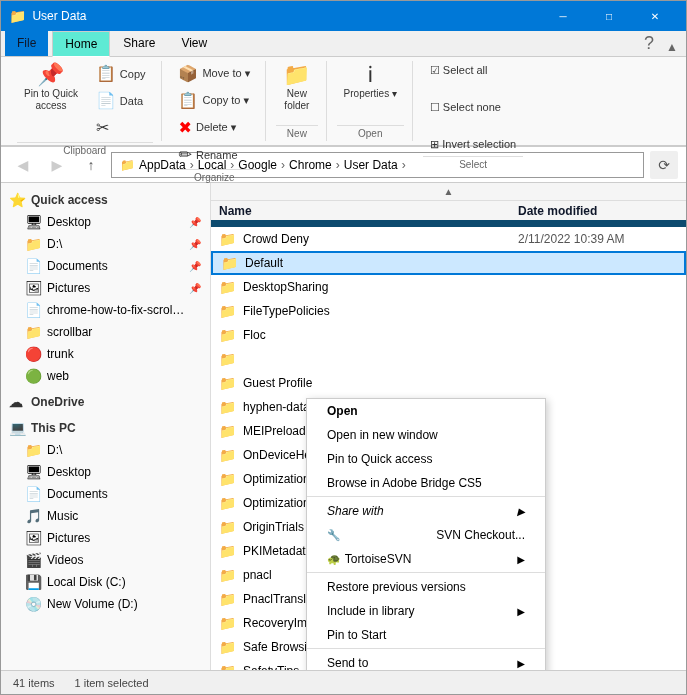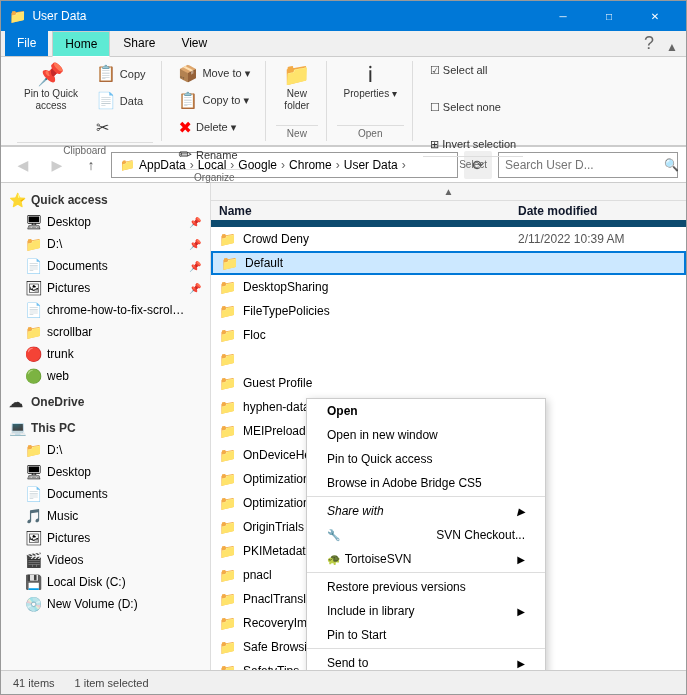--- a/index.html
+++ b/index.html
@@ -12,21 +12,21 @@
     .title-bar { background: #0078d7; height: 30px; display: flex; align-items: center; padding: 0 8px; color: white; font-size: 12px; }
     .title-bar-icon { margin-right: 6px; font-size: 14px; }
     .title-bar-title { flex: 1; font-size: 12px; }
     .title-bar-controls { display: flex; gap: 0; }
     .title-btn { width: 46px; height: 30px; display: flex; align-items: center; justify-content: center; cursor: pointer; color: white; font-size: 10px; background: transparent; border: none; }
 
     
     .ribbon-tabs { background: #f0f0f0; border-bottom: 1px solid #ccc; display: flex; align-items: flex-end; padding: 0 4px; height: 26px; }
     .ribbon-tab { padding: 4px 12px; font-size: 12px; cursor: pointer; height: 26px; display: flex; align-items: center; border: 1px solid transparent; }
     .ribbon-tab.active { background: #5eead4; border-color: #ccc; border-bottom-color: #fff; margin-bottom: -1px; }
-    .ribbon-tab.file-tab { background: #0078d7; color: #ffffff; border: none; margin-right: 4px; height: 26px; }
+    .ribbon-tab.file-tab { background: #0078d7; color: #0f172a; border: none; margin-right: 4px; height: 26px; }
 
     
     .ribbon { background: #f9f9f9; border-bottom: 2px solid #ccc; height: 90px; display: flex; align-items: stretch; padding: 4px 8px; gap: 2px; }
     .ribbon-group { display: flex; flex-direction: column; align-items: stretch; border-right: 1px solid #ddd; padding: 0 8px; position: relative; }
     .ribbon-group-content { display: flex; align-items: flex-start; flex: 1; gap: 4px; }
     .ribbon-group-label { font-size: 10px; color: #666; text-align: center; padding: 2px 0; border-top: 1px solid #ddd; margin-top: 2px; }
     .ribbon-btn { display: flex; flex-direction: column; align-items: center; justify-content: flex-start; padding: 2px 6px; cursor: pointer; min-width: 40px; border: 1px solid transparent; border-radius: 2px; gap: 2px; font-size: 10px; color: #333; background: transparent; }
     .ribbon-btn .icon { font-size: 22px; line-height: 1; }
     .ribbon-btn-small { display: flex; align-items: center; gap: 4px; padding: 2px 6px; cursor: pointer; border: 1px solid transparent; border-radius: 2px; font-size: 11px; color: #333; background: transparent; white-space: nowrap; }
     .ribbon-btn-small .icon { font-size: 16px; }
@@ -202,24 +202,20 @@
       <span class="path-part">Local</span>
       <span class="path-sep">›</span>
       <span class="path-part">Google</span>
       <span class="path-sep">›</span>
       <span class="path-part">Chrome</span>
       <span class="path-sep">›</span>
       <span class="path-part">User Data</span>
       <span class="path-sep">›</span>
     </div>
     <button class="refresh-btn">⟳</button>
-    <div class="search-box">
-      <input type="text" placeholder="Search User D..." style="">
-      <span>🔍</span>
-    </div>
   </div>
 
   <div class="main-content">
 
     <div class="sidebar">
       <div class="sidebar-section">
         <div class="sidebar-item header">
           <span class="sidebar-icon">⭐</span>
           <span>Quick access</span>
         </div>

